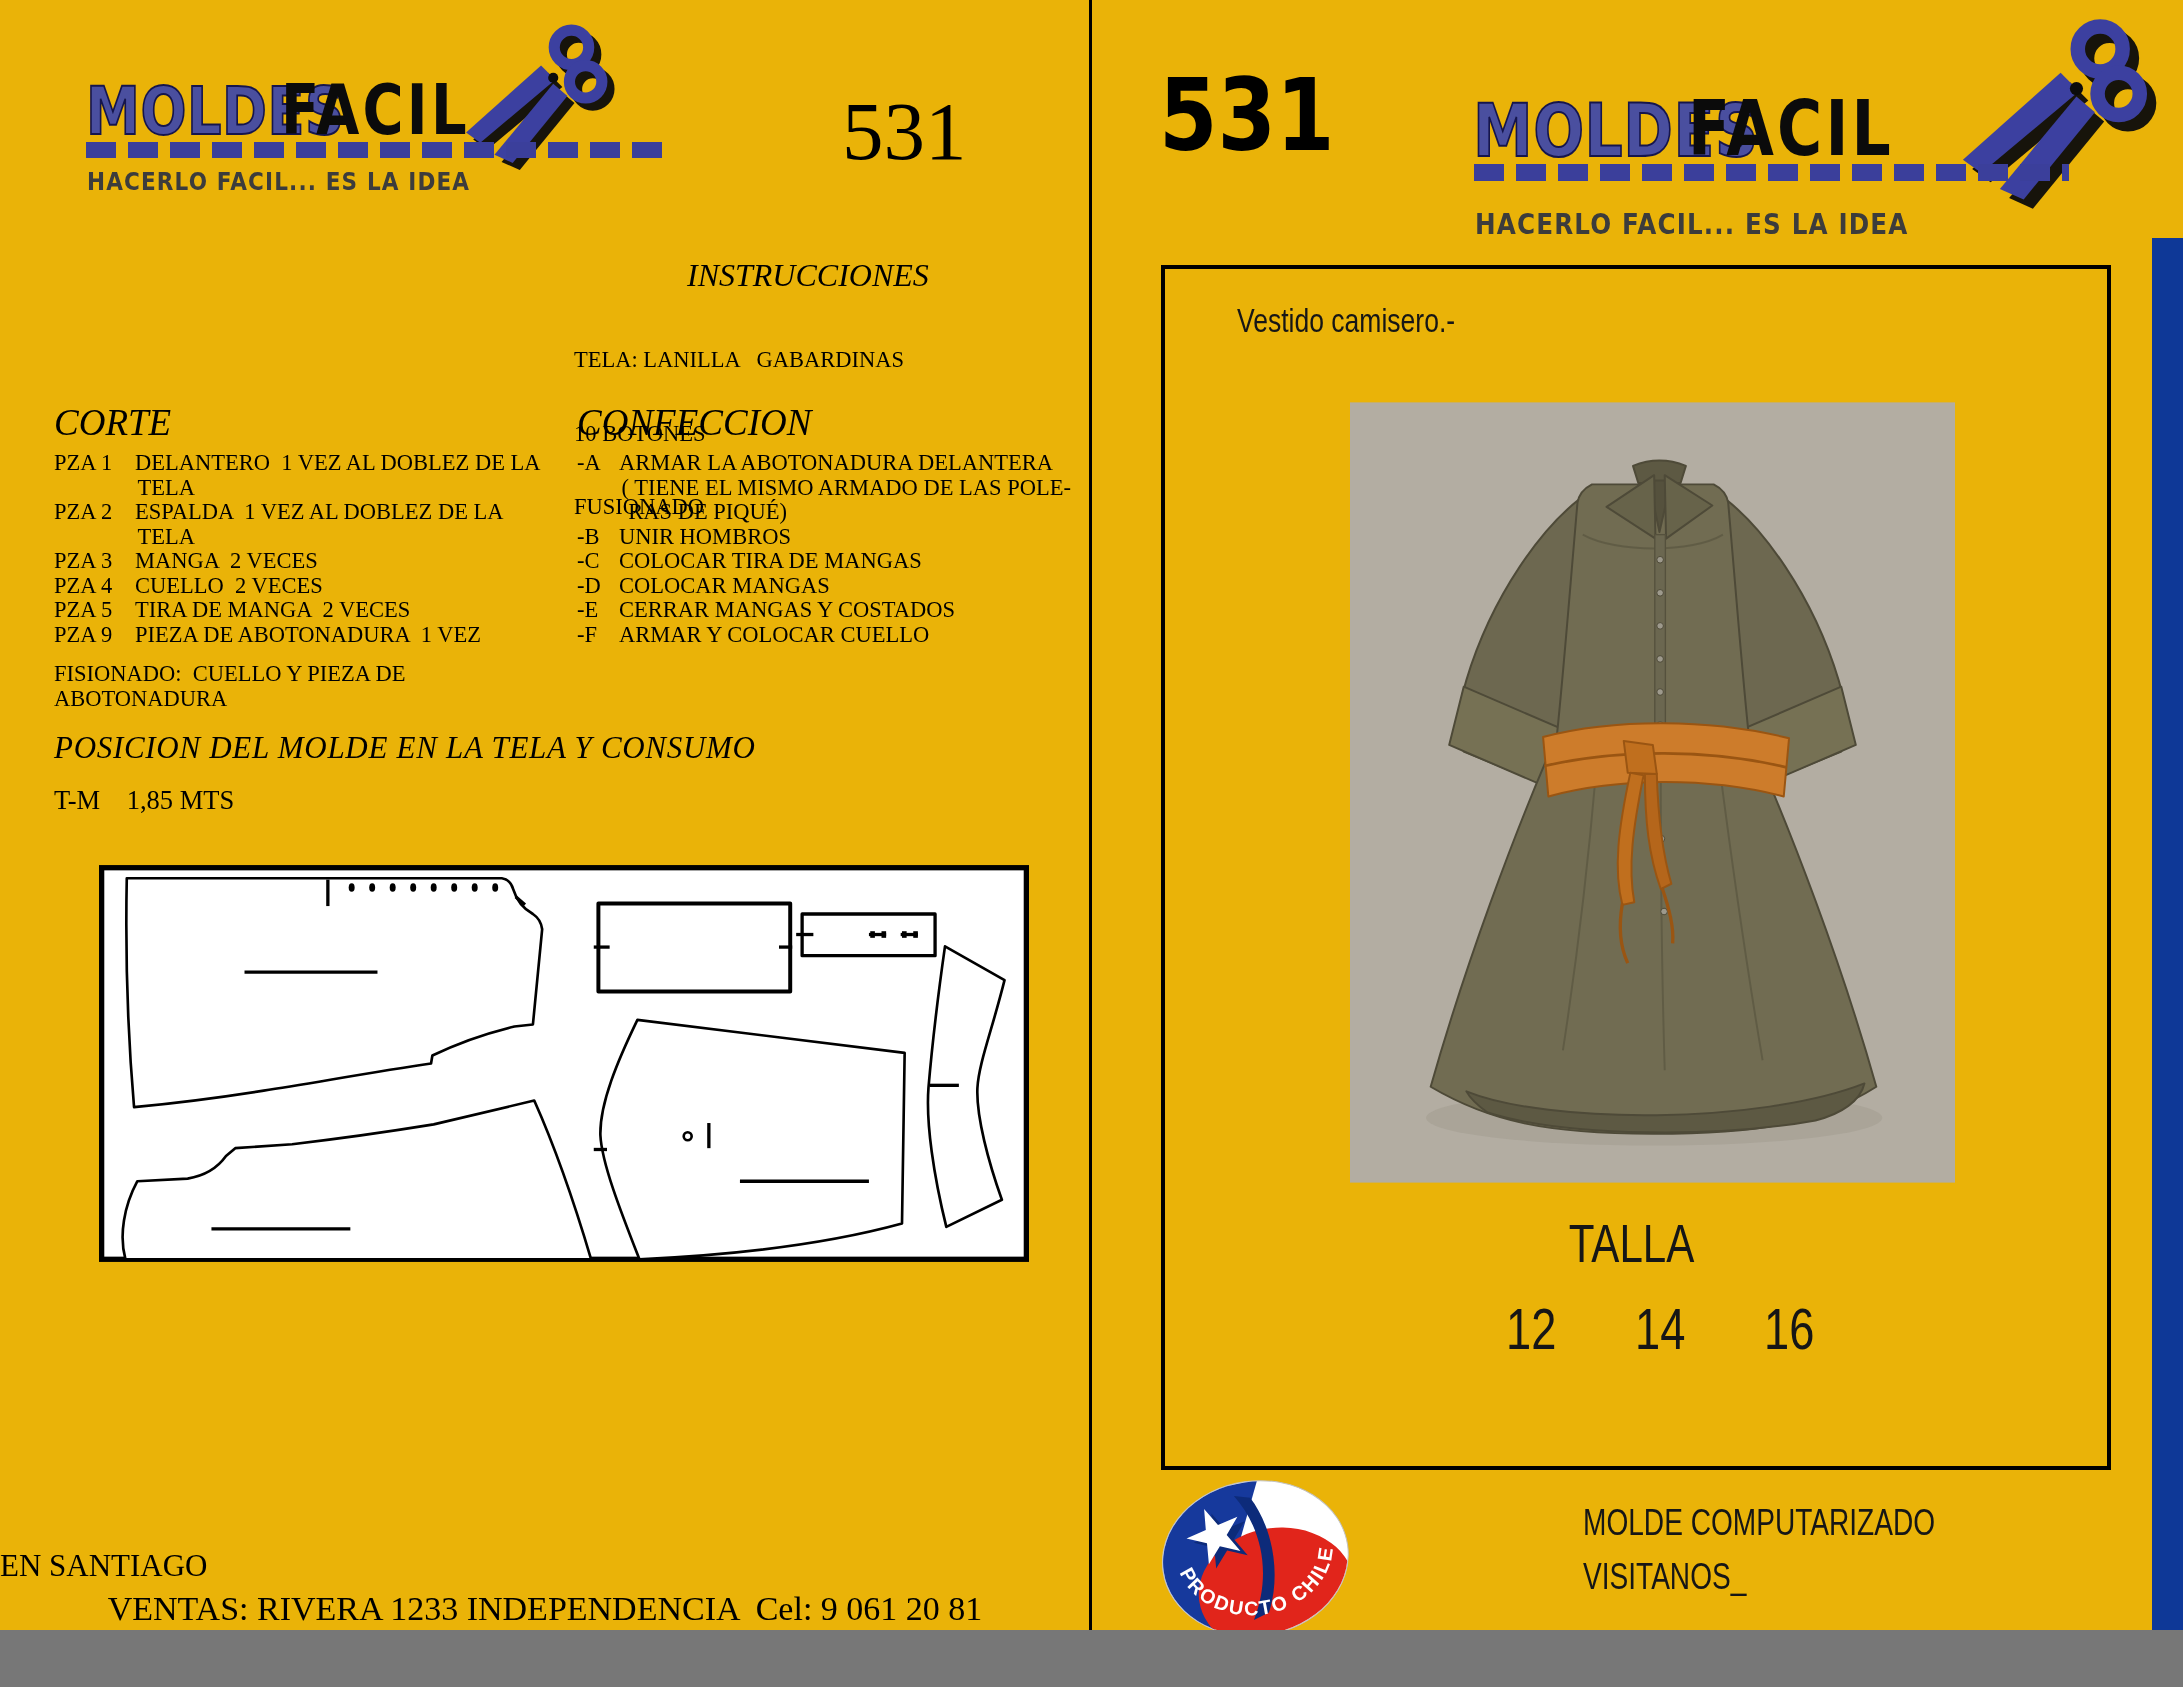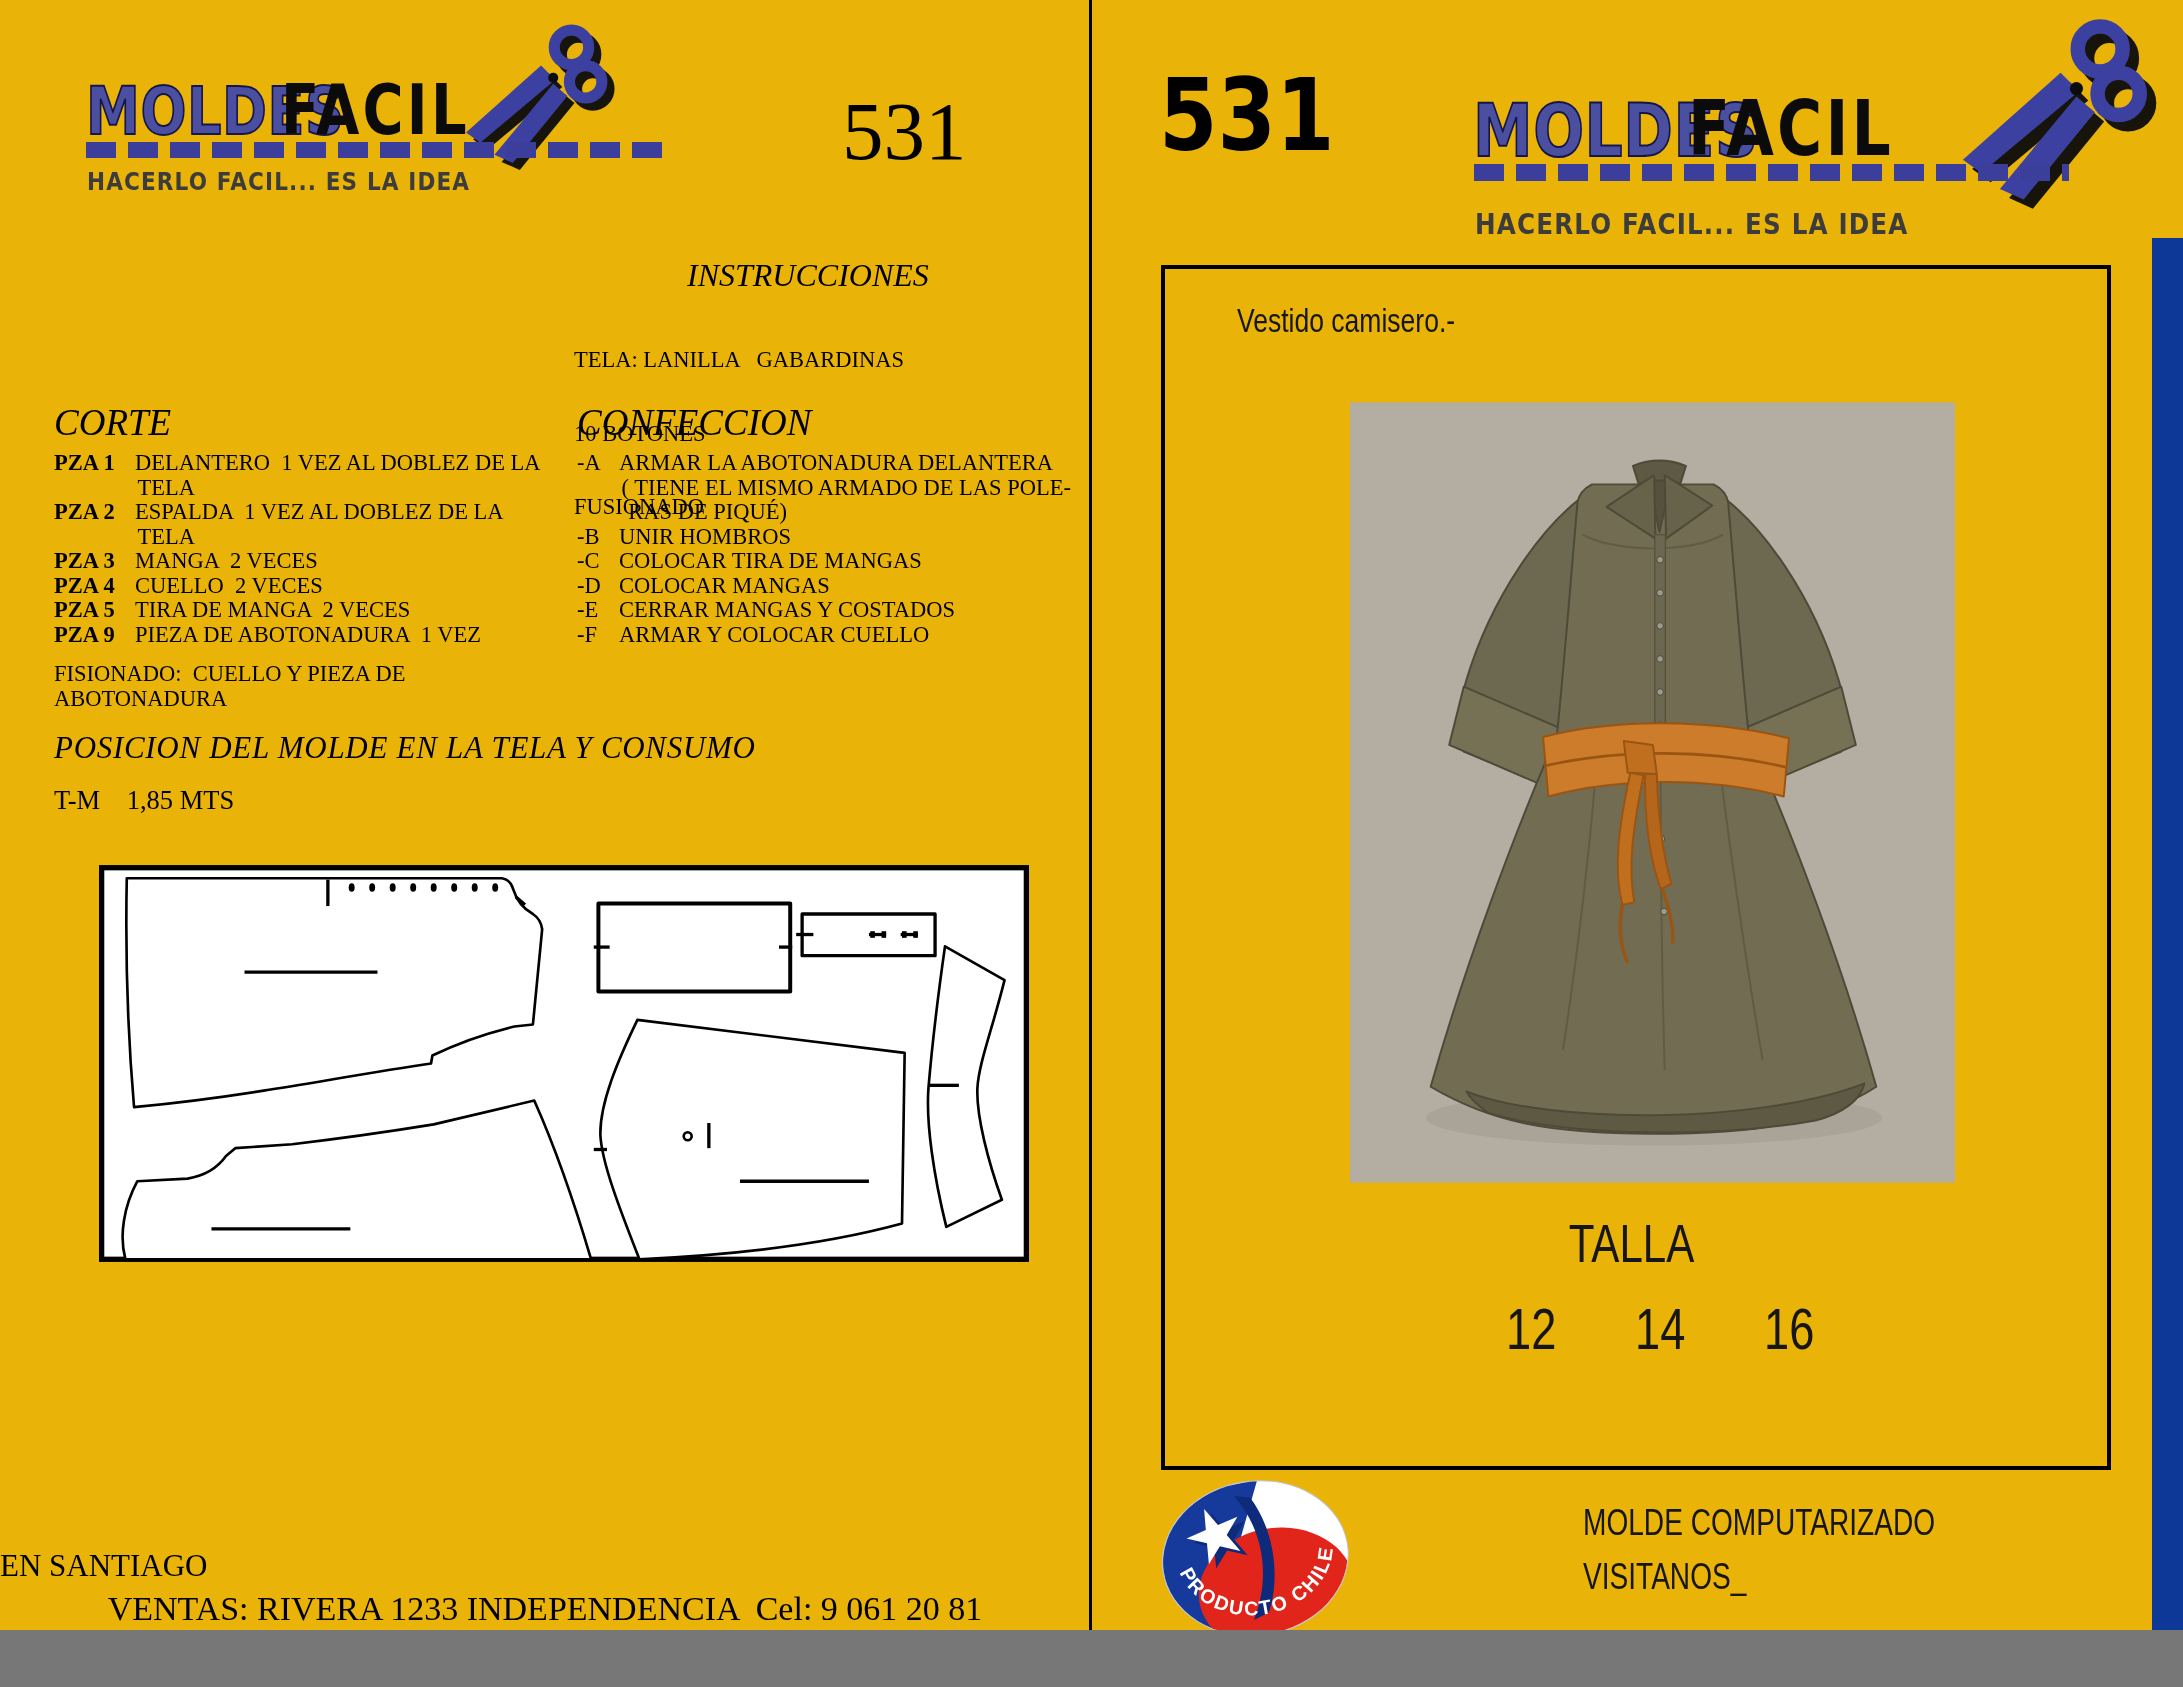--- a/index.html
+++ b/index.html
@@ -16,21 +16,21 @@
   .logo-bold{font-family:"DejaVu Sans",sans-serif;font-weight:900;color:#4a4f9f;
              -webkit-text-stroke:2px #15154d;letter-spacing:0.7px;transform:scaleX(.82);transform-origin:0 0;display:inline-block;}
   .logo-black{font-family:"DejaVu Sans",sans-serif;font-weight:900;color:#0b0b0b;
               letter-spacing:4px;transform:scaleX(.80);transform-origin:0 0;display:inline-block;}
   .tagline{font-family:"DejaVu Sans",sans-serif;font-weight:bold;color:#3c3c3c;
            letter-spacing:1.3px;transform:scaleX(.88);transform-origin:0 0;display:inline-block;white-space:pre;}
   .dashes{background:repeating-linear-gradient(90deg,#3b3f9b 0 30px,rgba(0,0,0,0) 30px 42px);}
   .num-serif{font-family:"Liberation Serif",serif;}
   .num-sans{font-family:"DejaVu Sans",sans-serif;font-weight:bold;transform:scaleX(.85);transform-origin:0 0;display:inline-block;}
   .row{display:flex;}
-  .pzanum{width:81px;flex:0 0 81px;font-weight:bold;}
+  .pzanum{width:81px;flex:0 0 81px;}
   .cletter{width:42px;flex:0 0 42px;}
   .body34{font-size:22.5px;line-height:24.5px;}
   .sub{padding-left:2.6px;}
 </style>
 </head>
 <body>
 
 <div class="sheet">
 
   <div class="abs logo-bold" style="left:86px;top:79px;font-size:66px;line-height:66px;">MOLDES</div>

